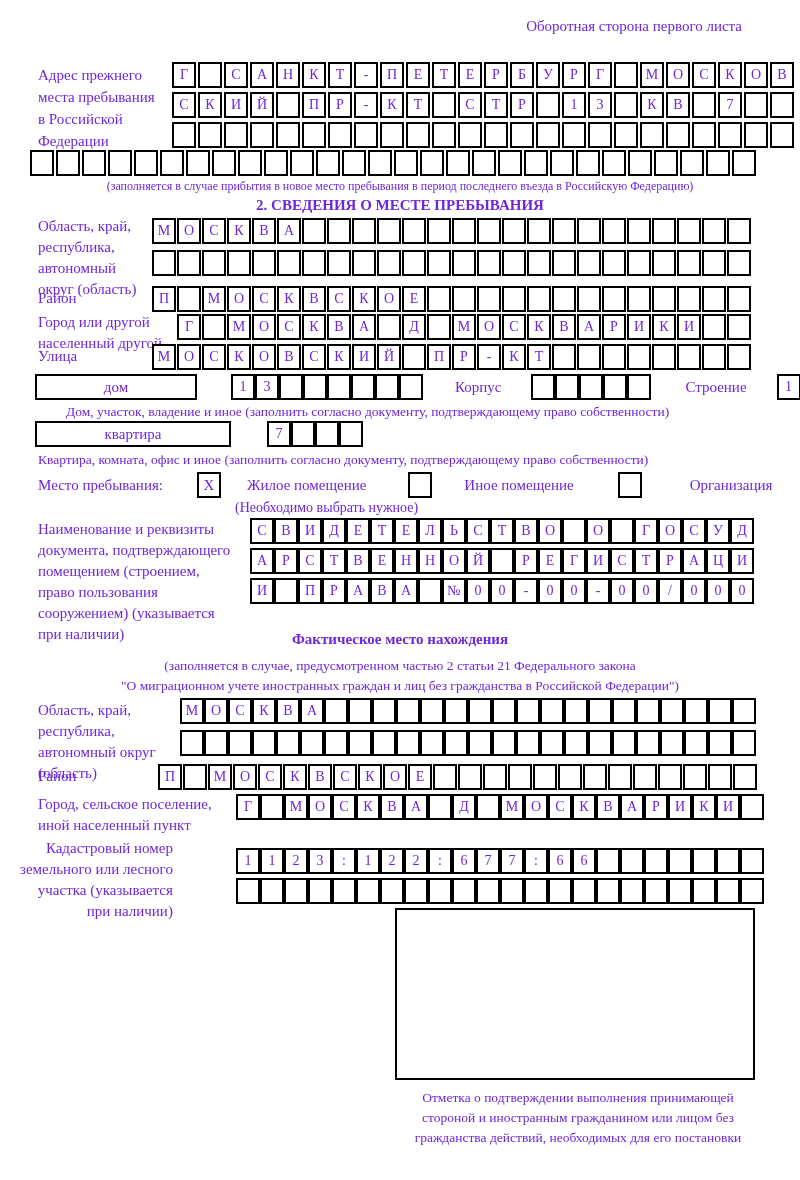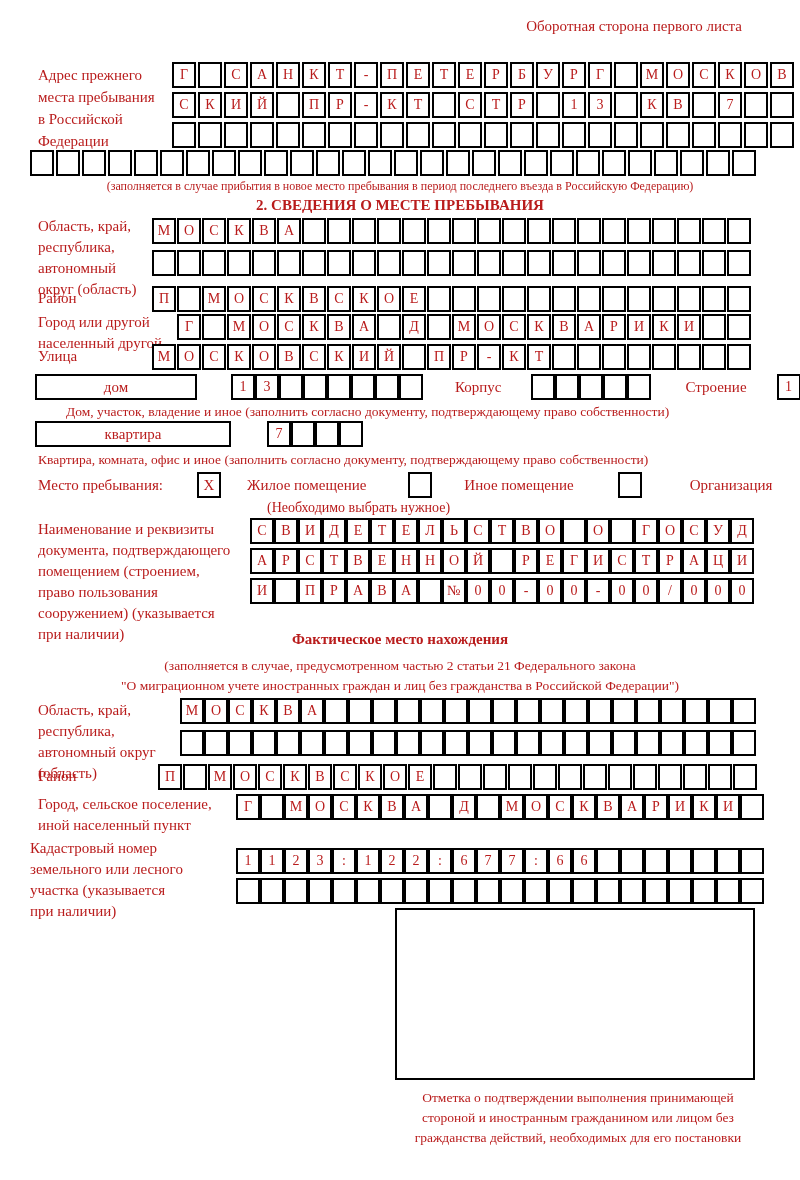--- a/index.html
+++ b/index.html
@@ -1,18 +1,18 @@
 <!DOCTYPE html>
 <html><head>
 <meta charset="utf-8">
 <style>
   html,body { margin:0; padding:0; background:#888; }
   .page {
     position:relative; width:800px; height:1180px; margin:0 auto;
-    background:#ffffff; color:#b91c1c;
+    background:#ffffff; color:#6d28d9;
     font-family:"Liberation Serif", serif;
     overflow:hidden;
   }
   .abs { position:absolute; }
   .lines div { white-space:nowrap; }
   .lh22 div { height:22px; line-height:22px; }
   .lh21 div { height:21px; line-height:21px; }
   .label { font-size:15px; }
   .caption { font-size:12px; }
   .capmid { font-size:13.5px; }
@@ -355,21 +355,21 @@
 
   <div class="abs flexrow" style="left:38px; top:472px;">
     <div class="label">Место пребывания:</div>
     <div class="chk" style="margin-left:8px;">X</div>
     <div class="label" style="">Жилое помещение</div>
     <div class="chk" style="margin-left:16px;"></div>
     <div class="label" style="margin-left:6px;">Иное помещение</div>
     <div class="chk" style="margin-left:18px;"></div>
     <div class="label" style="margin-left:22px;">Организация</div>
   </div>
-  <div class="abs" style="left:235px; top:500px; font-size:14px;margin-left:32px;">(Необходимо выбрать нужное)</div>
+  <div class="abs" style="left:235px; top:500px; font-size:14px;">(Необходимо выбрать нужное)</div>
 
   <div class="abs label lines lh21" style="left:38px; top:519px;">
       <div>Наименование и реквизиты</div>
       <div>документа, подтверждающего</div>
       <div>помещением (строением,</div>
       <div>право пользования</div>
       <div>сооружением) (указывается</div>
       <div>при наличии)</div>
     </div>
   <div class="cellrow p24" style="left:250px; top:518px;">
@@ -555,21 +555,21 @@
       <div class="cell">К</div>
       <div class="cell">В</div>
       <div class="cell">А</div>
       <div class="cell">Р</div>
       <div class="cell">И</div>
       <div class="cell">К</div>
       <div class="cell">И</div>
       <div class="cell"></div>
     </div>
 
-  <div class="abs label lines lh21" style="left:30px; top:838px;">
+  <div class="abs label lines lh21" style="left:20px; top:838px;text-align:right;">
       <div>Кадастровый номер</div>
       <div>земельного или лесного</div>
       <div>участка (указывается</div>
       <div>при наличии)</div>
     </div>
   <div class="cellrow p24" style="left:236px; top:848px;">
       <div class="cell">1</div>
       <div class="cell">1</div>
       <div class="cell">2</div>
       <div class="cell">3</div>

